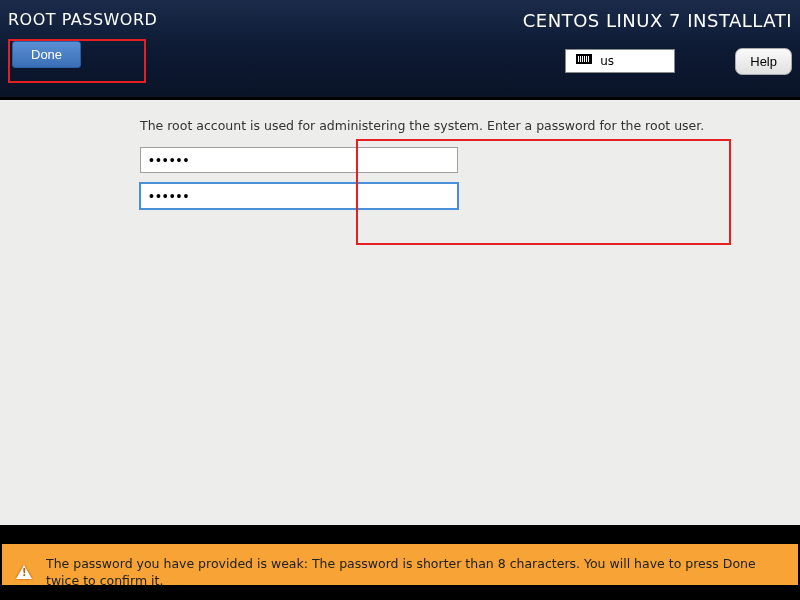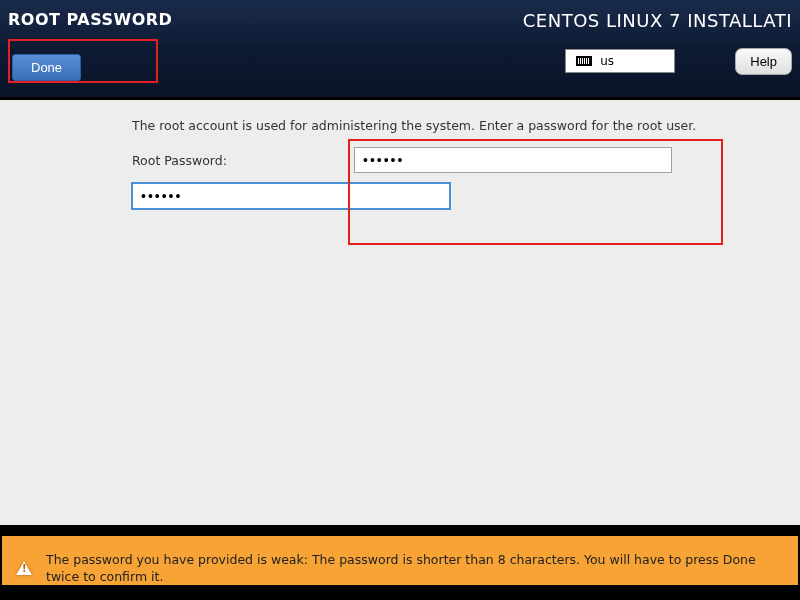--- a/index.html
+++ b/index.html
@@ -22,41 +22,41 @@
     }
     .header-top {
       display: flex;
       justify-content: space-between;
       align-items: flex-start;
       padding-top: 10px;
     }
     .page-title {
       color: #fff;
       font-size: 16px;
-      font-weight: 700;
+      font-weight: 400;
       letter-spacing: 0.5px;
     }
     .installer-title {
       color: #fff;
       font-size: 18px;
       font-weight: 400;
       letter-spacing: 0.5px;
     }
     .header-bottom {
       display: flex;
       justify-content: space-between;
       align-items: center;
       margin-top: 8px;
     }
     .done-wrap {
       border: 2px solid #e62020;
-      width: 150px;
+      width: 138px;
       height: 44px;
       display: flex;
-      align-items: flex-end;
+      align-items: flex-start;
       padding-left: 0px;
     }
     .done-btn {
       background: linear-gradient(to bottom, #5a8fd6, #3a6fb6);
       border: 1px solid #2a5fa6;
       color: #fff;
       padding: 5px 18px;
       font-size: 13px;
       border-radius: 3px;
       cursor: pointer;
@@ -65,21 +65,20 @@
     .header-right {
       display: flex;
       align-items: center;
       gap: 60px;
     }
     .keyboard-select {
       background: #fff;
       border: 1px solid #888;
       padding: 4px 10px;
       display: flex;
-      align-items: center;
       gap: 8px;
       font-size: 12px;
       width: 110px;
     }
     .keyboard-icon {
       width: 16px;
       height: 10px;
       background: #000;
       position: relative;
     }
@@ -93,21 +92,21 @@
       background: linear-gradient(to bottom, #fafafa, #e0e0e0);
       border: 1px solid #aaa;
       padding: 5px 14px;
       font-size: 13px;
       border-radius: 7px;
       cursor: pointer;
     }
     .main {
       background: #ededeb;
       height: 425px;
-      padding: 18px 12px;
+      padding: 18px 20px;
       position: relative;
     }
     .description {
       font-size: 12.5px;
       color: #333;
       margin-left: 120px;
       margin-bottom: 14px;
     }
     .form-area {
       position: relative;
@@ -174,21 +173,21 @@
     .warning-bar {
       position: absolute;
       bottom: 0;
       left: 2px;
       right: 2px;
       background: #f7a336;
       padding: 10px 14px;
       display: flex;
       align-items: center;
       gap: 14px;
-      height: 64px;
+      height: 56px;
     }
     .warn-icon {
       width: 0;
       height: 0;
       border-left: 8px solid transparent;
       border-right: 8px solid transparent;
       border-bottom: 14px solid #fff;
       position: relative;
       filter: drop-shadow(0 0 1px #a05000);
       flex-shrink: 0;
@@ -236,21 +235,20 @@
       <button class="help-btn">Help</button>
     </div>
   </div>
 </div>
 
 <div class="main">
   <div class="description">The root account is used for administering the system.  Enter a password for the root user.</div>
   <div class="form-area">
     <div class="highlight-box"></div>
     <div class="row">
-      <div class="label">Root Password:</div>
       <input type="text" class="pwinput" readonly="" value="••••••" style="">
     </div>
     <div class="row">
       <input type="text" class="pwinput focused" readonly="" value="••••••" style="">
     </div>
   </div>
 </div>
 
 <div class="warning-bar">
   <div class="warn-icon"></div>

